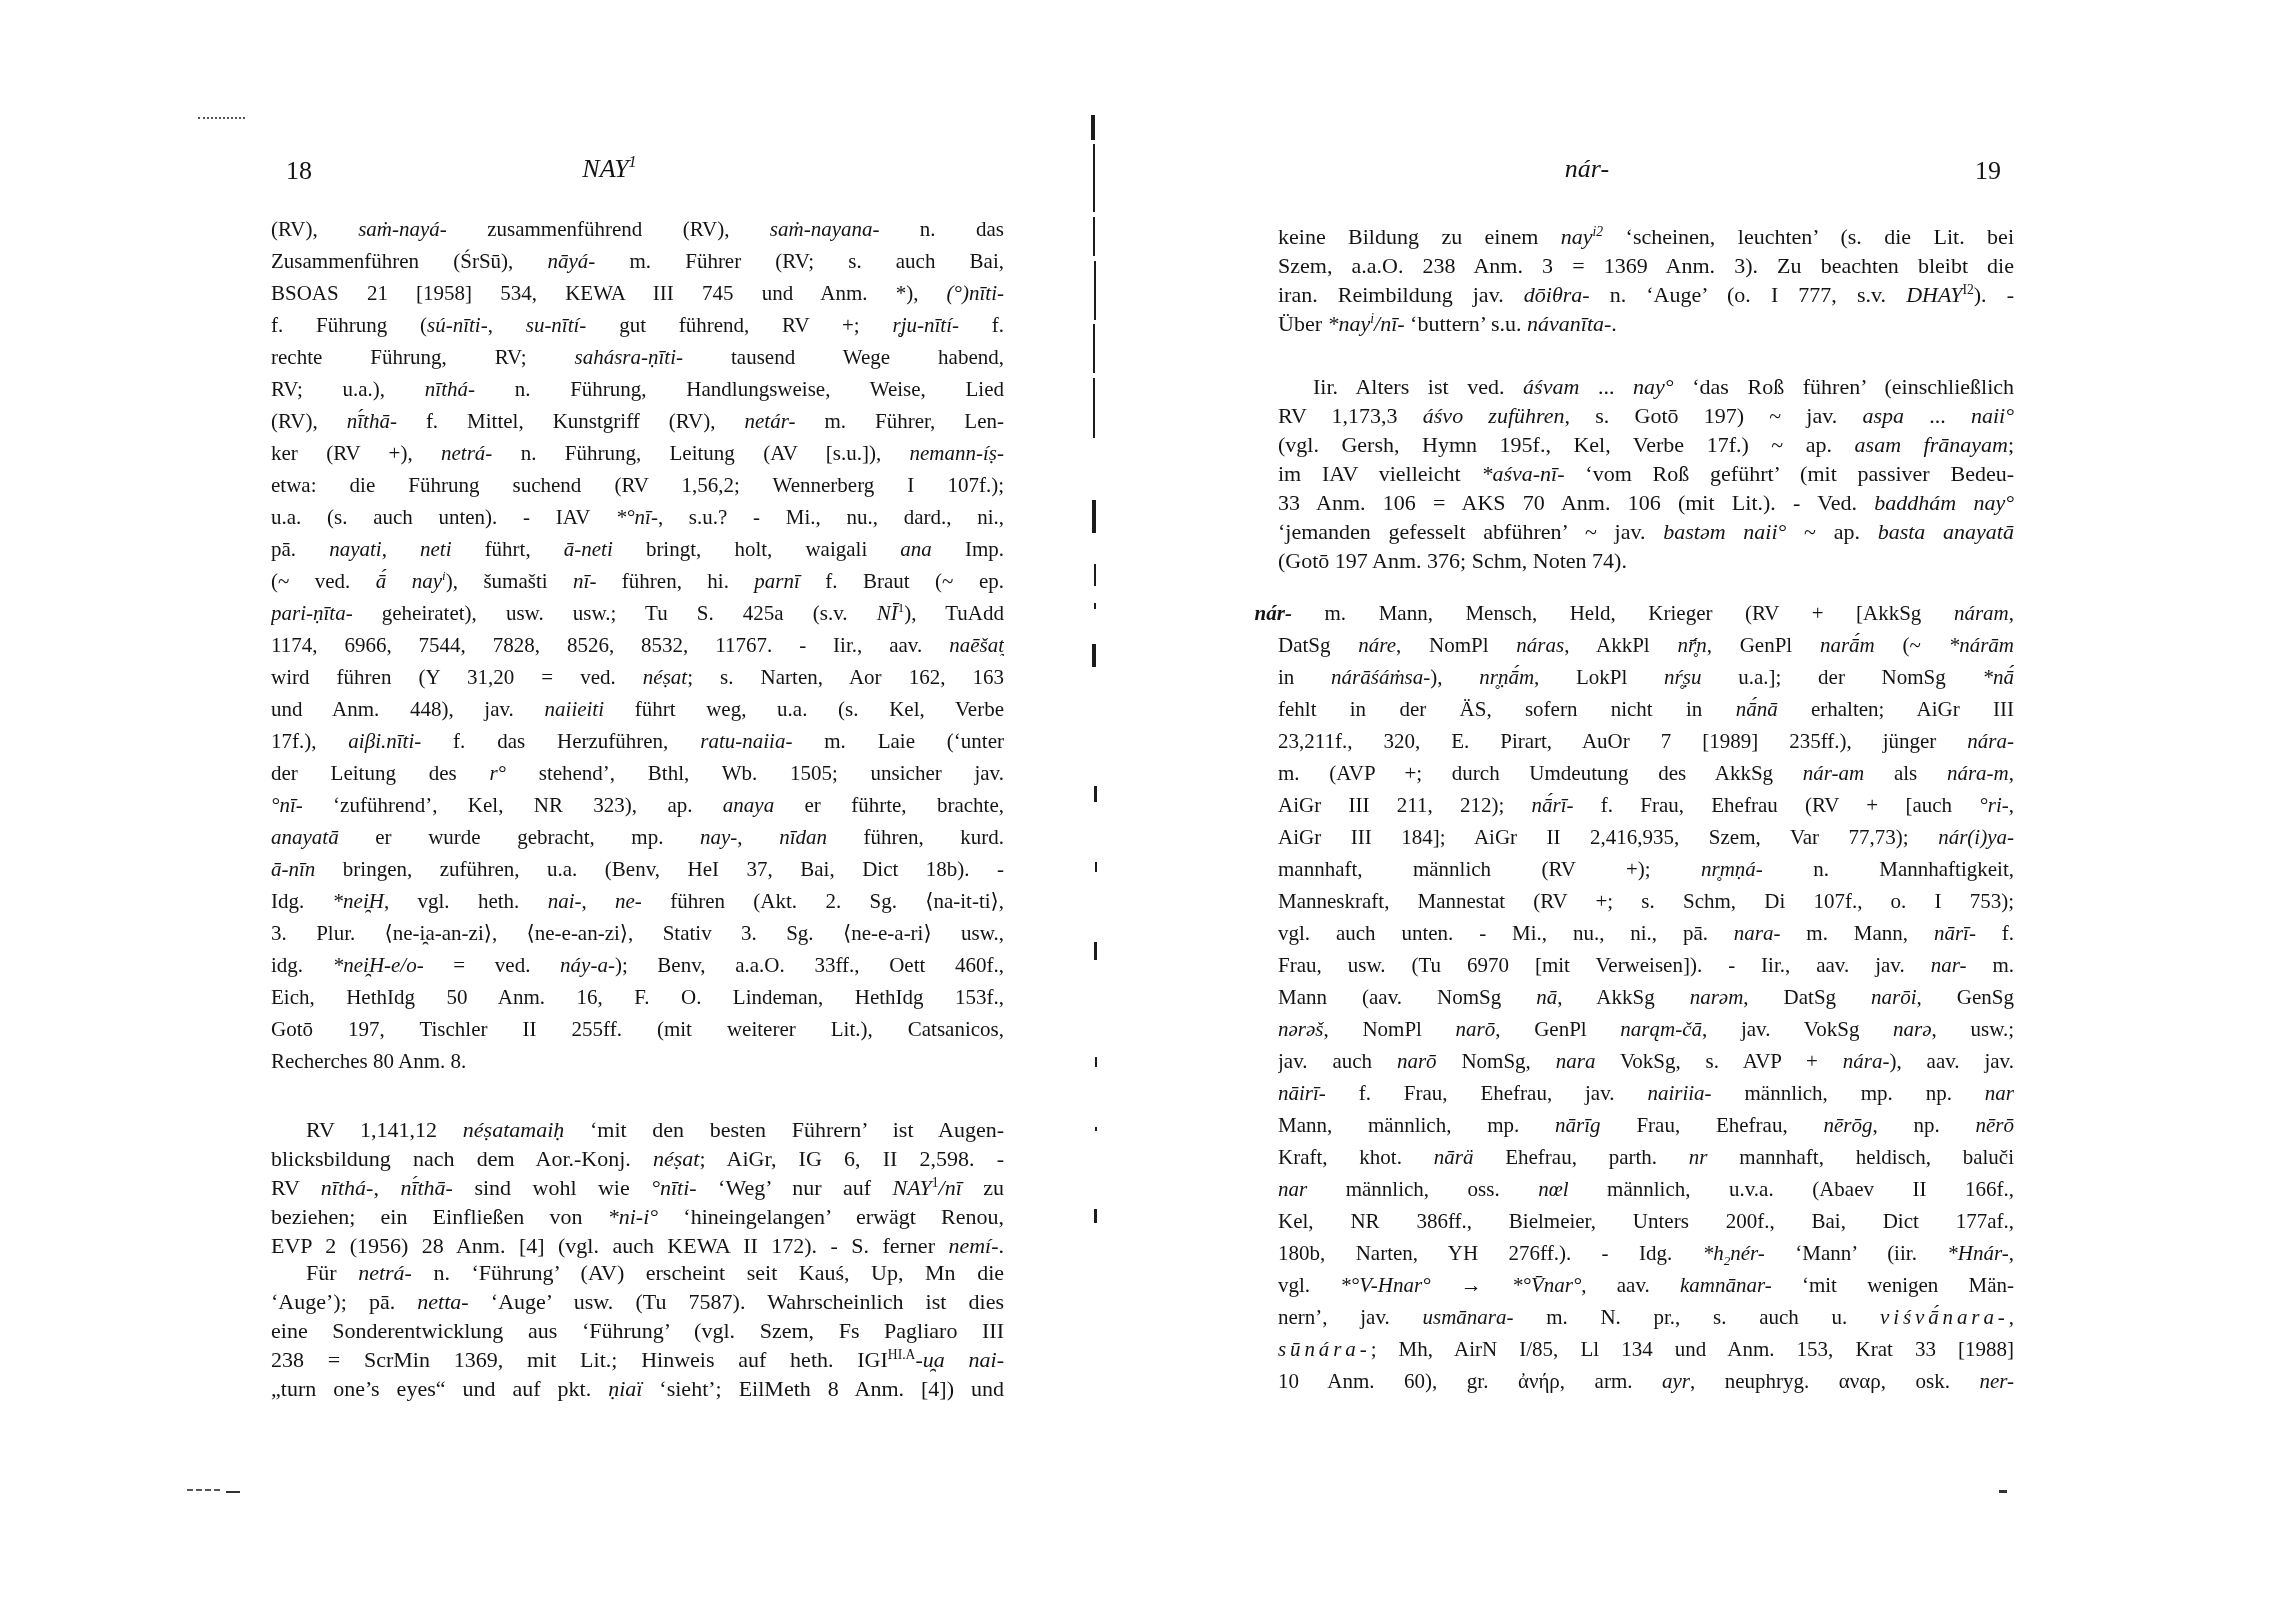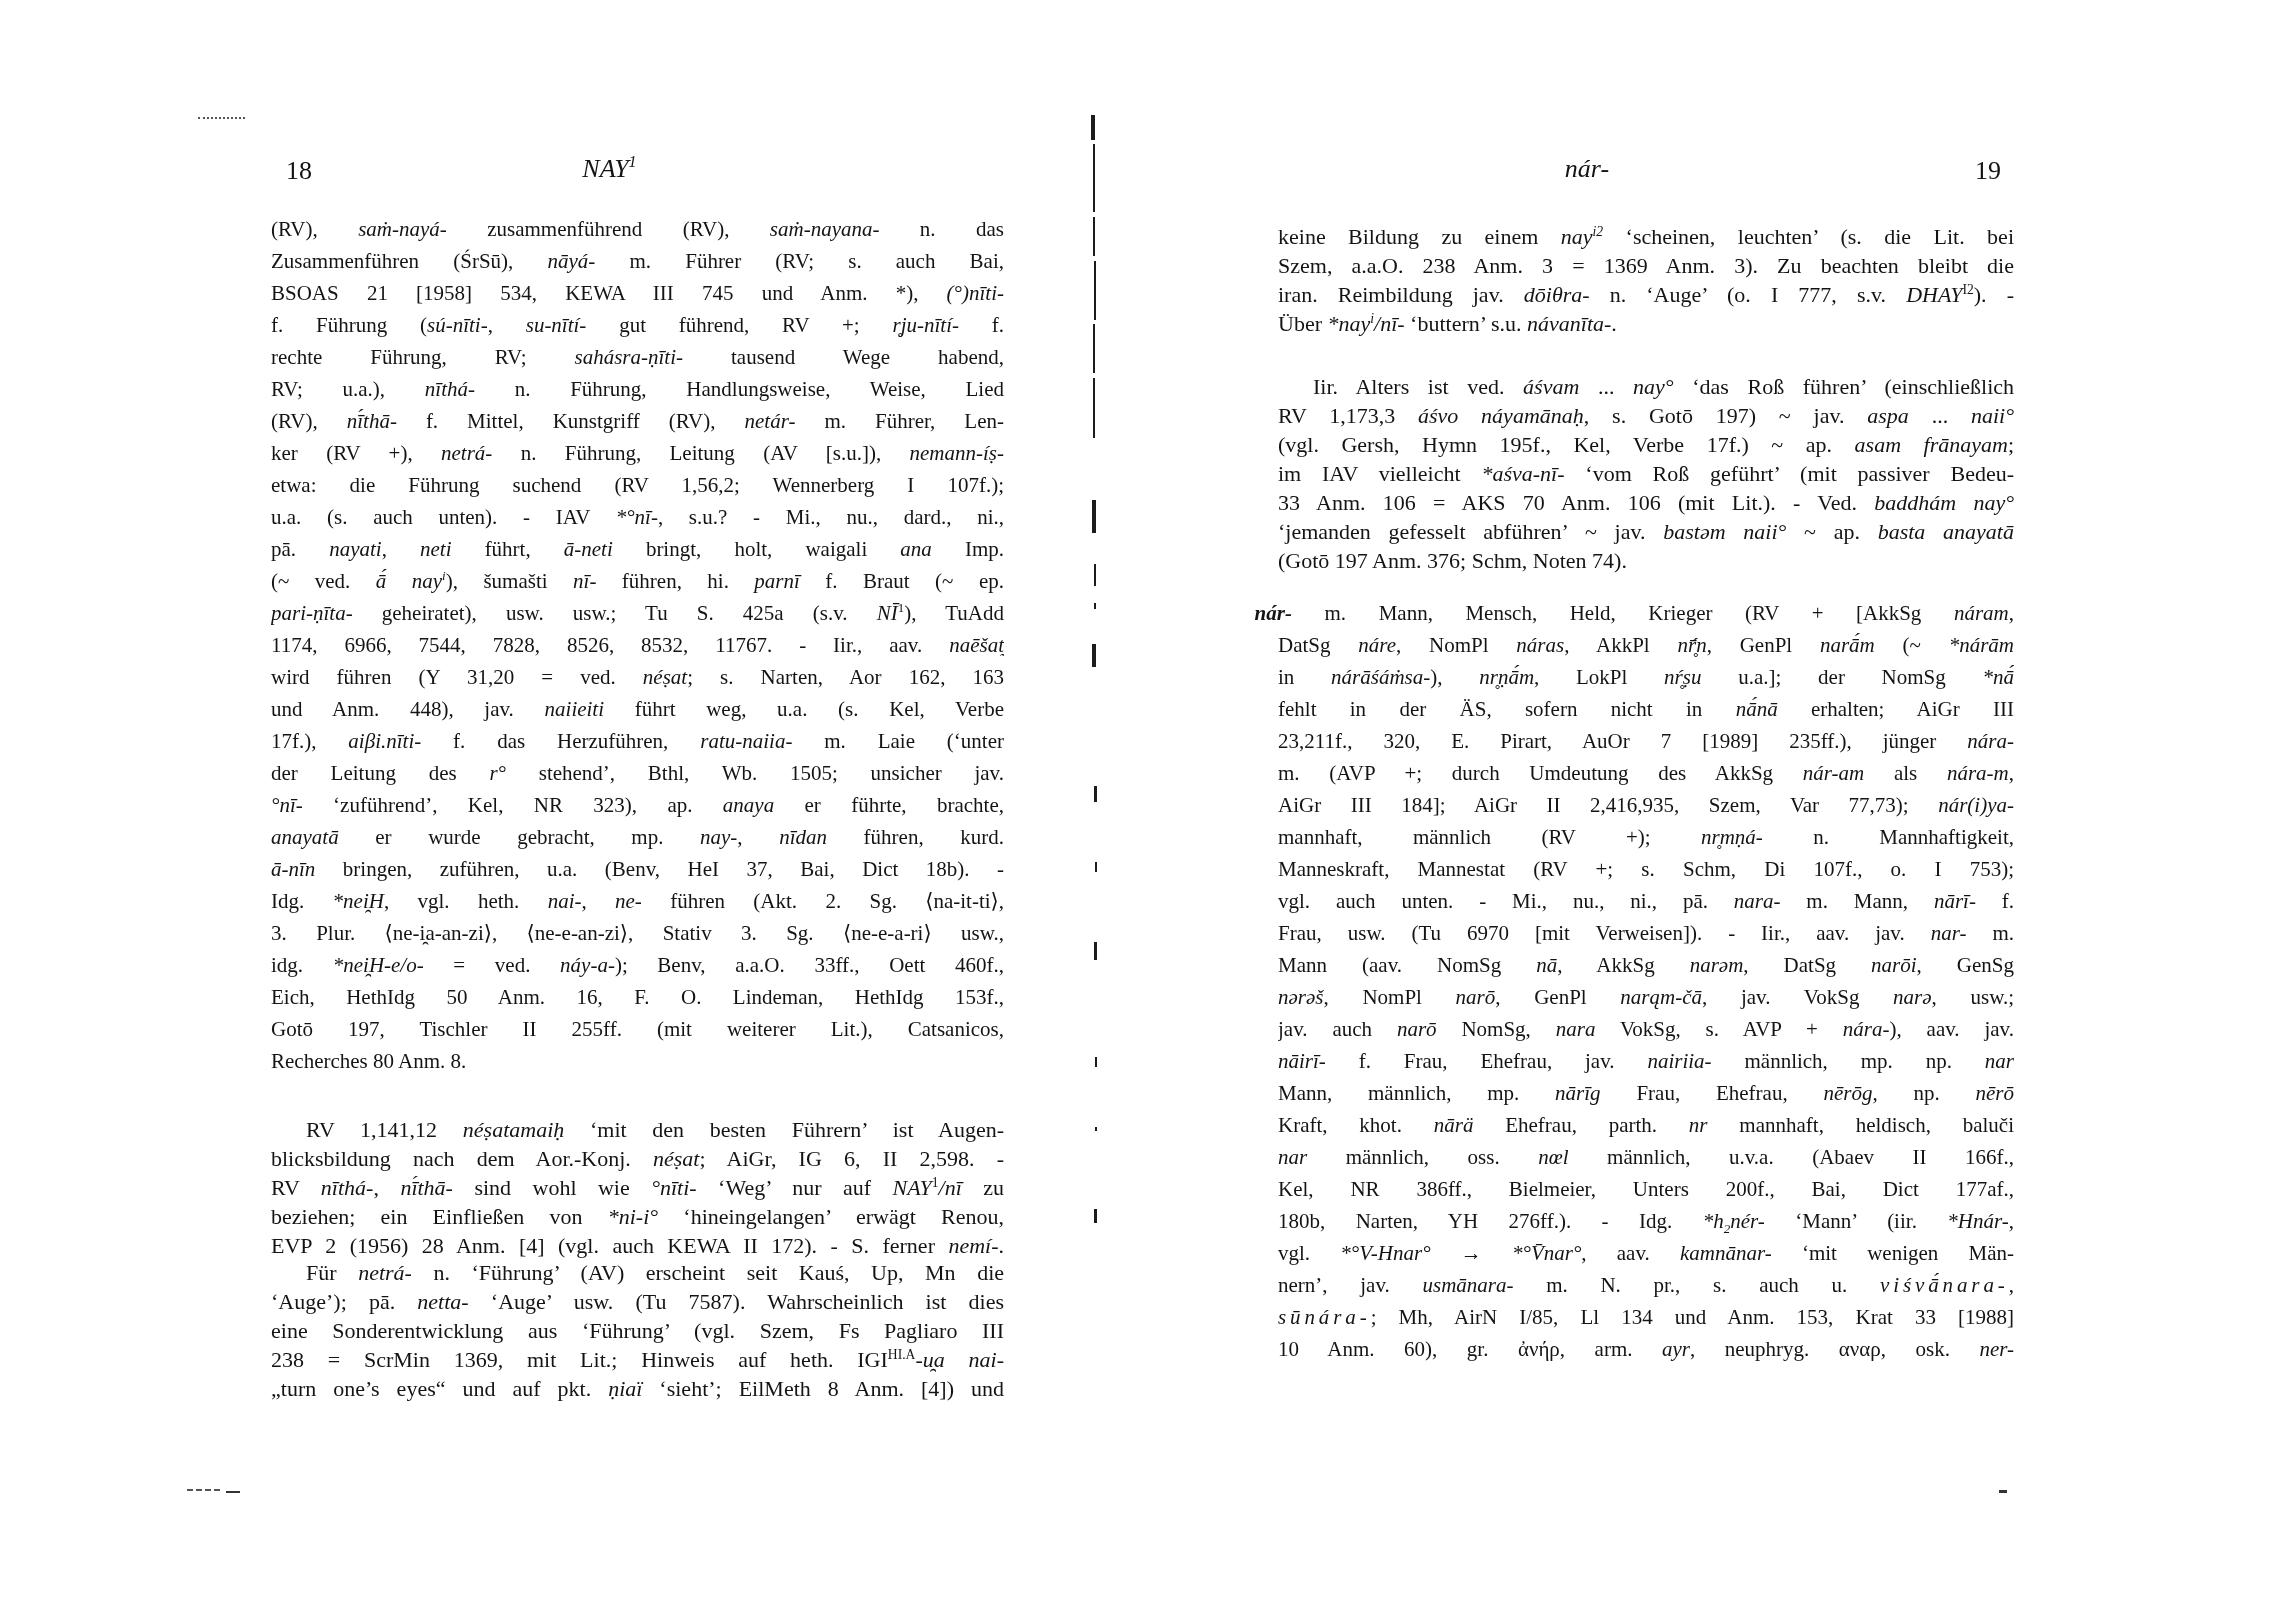--- a/index.html
+++ b/index.html
@@ -89,35 +89,36 @@
 
   <div class="block small" style="left:1278px;top:222px;width:736px;">
       <div class="tline">keine Bildung zu einem <i>nay<sup>i2</sup></i> ‘scheinen, leuchten’ (s. die Lit. bei</div>
       <div class="tline">Szem, a.a.O. 238 Anm. 3 = 1369 Anm. 3). Zu beachten bleibt die</div>
       <div class="tline">iran. Reimbildung jav. <i>dōiθra-</i> n. ‘Auge’ (o. I 777, s.v. <i>DHAY</i><sup>I2</sup>). -</div>
       <div class="tline last-left">Über <i>*nay<sup>i</sup>/nī-</i> ‘buttern’ s.u. <i>návanīta-</i>.</div>
     </div>
 
   <div class="block small fn-indent" style="left:1278px;top:336px;width:736px;margin-top:36px;">
       <div class="tline">Iir. Alters ist ved. <i>áśvam</i> ... <i>nay°</i> ‘das Roß führen’ (einschließlich</div>
-      <div class="tline">RV 1,173,3 <i>áśvo náyamānaḥ</i>, s. Gotō 197) ~ jav. <i>aspa</i> ... <i>naii°</i></div>
+      <div class="tline">RV 1,173,3 <i>áśvo zuführen</i>, s. Gotō 197) ~ jav. <i>aspa</i> ... <i>naii°</i></div>
       <div class="tline">(vgl. Gersh, Hymn 195f., Kel, Verbe 17f.) ~ ap. <i>asam frānayam</i>;</div>
       <div class="tline">im IAV vielleicht <i>*aśva-nī-</i> ‘vom Roß geführt’ (mit passiver Bedeu-</div>
       <div class="tline">33 Anm. 106 = AKS 70 Anm. 106 (mit Lit.). - Ved. <i>baddhám nay°</i></div>
       <div class="tline">‘jemanden gefesselt abführen’ ~ jav. <i>bastəm naii°</i> ~ ap. <i>basta anayatā</i></div>
       <div class="tline last-left">(Gotō 197 Anm. 376; Schm, Noten 74).</div>
     </div>
 
   <div class="block main entry" style="left:1278px;top:597px;width:736px;">
       <div class="tline"><b><i>nár-</i></b> m. Mann, Mensch, Held, Krieger (RV + [AkkSg <i>náram</i>,</div>
       <div class="tline">DatSg <i>náre</i>, NomPl <i>náras</i>, AkkPl <i>nr̥̄́n</i>, GenPl <i>narā́m</i> (~ <i>*nárām</i></div>
       <div class="tline">in <i>nárāśáṁsa-</i>), <i>nr̥ṇā́m</i>, LokPl <i>nŕ̥ṣu</i> u.a.]; der NomSg <i>*nā́</i></div>
       <div class="tline">fehlt in der ÄS, sofern nicht in <i>nā́nā</i> erhalten; AiGr III</div>
       <div class="tline">23,211f., 320, E. Pirart, AuOr 7 [1989] 235ff.), jünger <i>nára-</i></div>
       <div class="tline">m. (AVP +; durch Umdeutung des AkkSg <i>nár-am</i> als <i>nára-m</i>,</div>
+      <div class="tline">AiGr III 211, 212); <i>nā́rī-</i> f. Frau, Ehefrau (RV + [auch <i>°ri-</i>,</div>
       <div class="tline">AiGr III 184]; AiGr II 2,416,935, Szem, Var 77,73); <i>nár(i)ya-</i></div>
       <div class="tline">mannhaft, männlich (RV +); <i>nr̥mṇá-</i> n. Mannhaftigkeit,</div>
       <div class="tline">Manneskraft, Mannestat (RV +; s. Schm, Di 107f., o. I 753);</div>
       <div class="tline">vgl. auch unten. - Mi., nu., ni., pā. <i>nara-</i> m. Mann, <i>nārī-</i> f.</div>
       <div class="tline">Frau, usw. (Tu 6970 [mit Verweisen]). - Iir., aav. jav. <i>nar-</i> m.</div>
       <div class="tline">Mann (aav. NomSg <i>nā</i>, AkkSg <i>narəm</i>, DatSg <i>narōi</i>, GenSg</div>
       <div class="tline"><i>nərəš</i>, NomPl <i>narō</i>, GenPl <i>narąm-čā</i>, jav. VokSg <i>narə</i>, usw.;</div>
       <div class="tline">jav. auch <i>narō</i> NomSg, <i>nara</i> VokSg, s. AVP + <i>nára-</i>), aav. jav.</div>
       <div class="tline"><i>nāirī-</i> f. Frau, Ehefrau, jav. <i>nairiia-</i> männlich, mp. np. <i>nar</i></div>
       <div class="tline">Mann, männlich, mp. <i>nārīg</i> Frau, Ehefrau, <i>nērōg</i>, np. <i>nērō</i></div>

